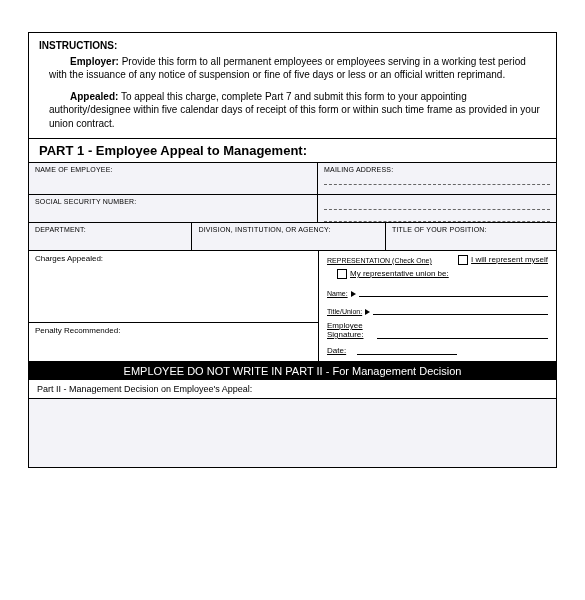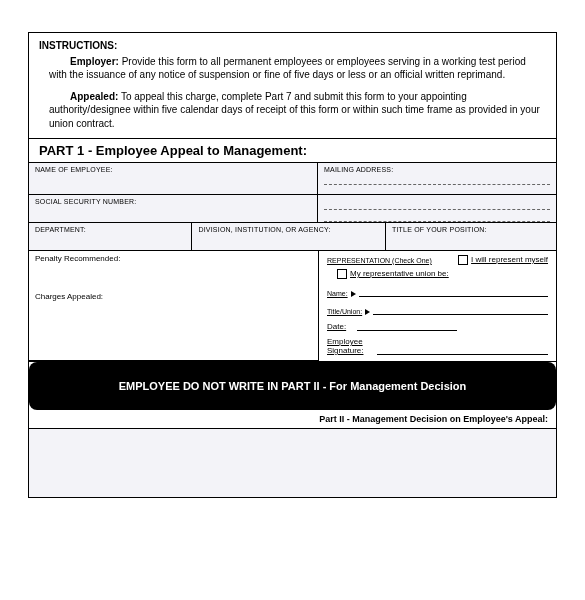--- a/index.html
+++ b/index.html
@@ -90,31 +90,29 @@
     border-bottom: 3px solid transparent;
     border-left: 5px solid #000;
     margin-right: 3px;
   }
   .sig-row { display: flex; margin-top: 6px; font-size: 8px; align-items: flex-end; }
   .sig-row .lbl { width: 50px; }
   .black-bar {
     background: #000;
     color: #fff;
     text-align: center;
-    font-weight: bold;
+    font-weight: normal;
     font-size: 11px;
-    padding: 18px 0;
-    border-radius: 8px;
+    padding: 3px 0;
   }
   .part2-head {
     padding: 4px 8px;
-    font-weight: bold;
+    font-weight: normal;
     font-size: 9px;
     border-bottom: 1px solid #000;
-    text-align: right;
   }
   .part2-body {
     height: 68px;
     background: #f3f3f8;
   }
 </style>
 </head>
 <body>
 
 <div class="form-wrap">
@@ -158,25 +156,25 @@
     <div class="cell h28" style="flex:1.2;">
       <div class="cell-label">DIVISION, INSTITUTION, OR AGENCY:</div>
     </div>
     <div class="cell h28" style="width:170px;">
       <div class="cell-label">TITLE OF YOUR POSITION:</div>
     </div>
   </div>
 
   <div class="charges-row">
     <div class="charges-left">
+      <div class="charges-cell top">
+        <div style="font-size:8px;">Charges Appealed:</div>
+      </div>
       <div class="charges-cell bot">
         <div style="font-size:8px;">Penalty Recommended:</div>
-      </div>
-      <div class="charges-cell top">
-        <div style="font-size:8px;">Charges Appealed:</div>
       </div>
     </div>
     <div class="charges-right">
       <div style="display:flex; align-items:center; justify-content:space-between;">
         <span style="font-size:7px;">REPRESENTATION (Check One)</span>
         <span>
           <span class="checkbox"></span><span style="font-size:8px;">I will represent myself</span>
         </span>
       </div>
       <div class="rep-line">
@@ -186,27 +184,27 @@
         <span class="lbl">Name:</span>
         <span class="arrow"></span>
         <span class="field-line"></span>
       </div>
       <div class="mini-row">
         <span class="lbl">Title/Union:</span>
         <span class="arrow"></span>
         <span class="field-line"></span>
       </div>
       <div class="sig-row">
+        <span class="lbl">Employee Signature:</span>
+        <span class="field-line"></span>
+      </div>
+      <div class="sig-row">
         <span class="lbl" style="width:30px;">Date:</span>
         <span class="field-line" style="flex:0 0 100px;"></span>
       </div>
-      <div class="sig-row">
-        <span class="lbl">Employee Signature:</span>
-        <span class="field-line"></span>
-      </div>
     </div>
   </div>
 
   <div class="black-bar">EMPLOYEE DO NOT WRITE IN PART II - For Management Decision</div>
 
   <div class="part2-head">Part II - Management Decision on Employee's Appeal:</div>
   <div class="part2-body"></div>
 
 </div>
 

